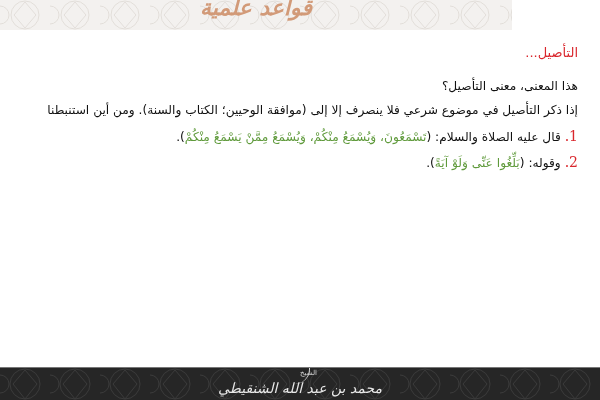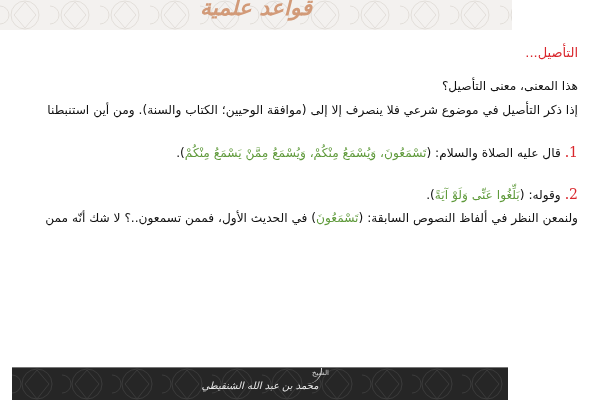--- a/index.html
+++ b/index.html
@@ -3,26 +3,26 @@
 <meta charset="utf-8">
 <style>
   html, body { margin:0; padding:0; }
   body { width:600px; height:400px; overflow:hidden; background:#ffffff; position:relative; font-family:"DejaVu Sans", sans-serif; }
   .header { position:absolute; left:0; top:0; width:512px; height:30px; background:#f3f1ef; overflow:hidden; }
   .pattern { position:absolute; inset:0; }
   .header-title { position:absolute; left:0; right:0; top:-6px; text-align:center; font-family:"DejaVu Serif", serif; font-size:22px; font-style:italic; font-weight:bold; color:#d29a78; direction:rtl; }
   .content { position:absolute; left:22px; right:22px; top:38px; direction:rtl; text-align:right; color:#111; font-family:"DejaVu Sans", sans-serif; font-size:12.2px; }
   .section-title { color:#d9262c; font-size:13px; height:22px; line-height:22px; margin-top:4px; margin-bottom:10px; }
   .line { height:24px; line-height:24px; white-space:nowrap; }
-  .line.gap { margin-top:18px; }
+  .line.gap { margin-top:2px; }
   .green { color:#5f9a3b; }
   .num { color:#d9262c; font-family:"DejaVu Serif", serif; font-size:14px; }
-  .footer { position:absolute; left:12px; top:367px; width:496px; height:33px; background:#262626; border-top:1px solid #777; overflow:hidden; }
+  .footer { position:absolute; left:0; top:367px; width:600px; height:33px; background:#262626; border-top:1px solid #777; overflow:hidden; }
   .footer-label { position:absolute; left:300px; top:1px; font-size:7px; color:#cfcfcf; direction:rtl; }
-  .footer-name { position:absolute; left:0; right:0; top:12px; text-align:center; font-family:"DejaVu Serif", serif; font-style:italic; font-size:10px; color:#e8e8e8; direction:rtl; }
+  .footer-name { position:absolute; left:0; right:0; top:12px; text-align:center; font-family:"DejaVu Serif", serif; font-style:italic; font-size:14px; color:#e8e8e8; direction:rtl; }
   .footer-swash { position:absolute; left:295px; top:-4px; width:14px; height:20px; border-right:1px solid #ddd; border-radius:0 0 20px 0; }
 </style>
 </head>
 <body>
 
 <div class="header">
   <svg class="pattern" width="600" height="30">
     <defs>
       <pattern id="p1" width="50" height="30" patternUnits="userSpaceOnUse">
         <circle cx="25" cy="15" r="14" fill="none" stroke="#e2ded9" stroke-width="1"></circle>
@@ -42,23 +42,20 @@
 
   <div class="line gap">
     <span class="num">1.</span>
     <span>قال عليه الصلاة والسلام: (</span><span class="green">تَسْمَعُونَ، وَيُسْمَعُ مِنْكُمْ، وَيُسْمَعُ مِمَّنْ يَسْمَعُ مِنْكُمْ</span><span>).</span>
   </div>
   <div class="line gap">
     <span class="num">2.</span>
     <span>وقوله: (</span><span class="green">بَلِّغُوا عَنِّى وَلَوْ آيَةً</span><span>).</span>
   </div>
 
-  <div class="line">
-    <span>ولنمعن النظر في ألفاظ النصوص السابقة: (</span><span class="green">تَسْمَعُونَ</span><span>) في الحديث الأول، فممن تسمعون..؟ لا شك أنّه ممن</span>
-  </div>
 </div>
 
 <div class="footer">
   <svg class="pattern" width="600" height="33">
     <defs>
       <pattern id="p2" width="50" height="33" patternUnits="userSpaceOnUse">
         <circle cx="25" cy="16" r="15" fill="none" stroke="#3a3a3a" stroke-width="1"></circle>
         <polygon points="25,2 37,16 25,31 13,16" fill="none" stroke="#3a3a3a" stroke-width="1"></polygon>
         <circle cx="0" cy="16" r="9" fill="none" stroke="#3a3a3a" stroke-width="1"></circle>
       </pattern>

